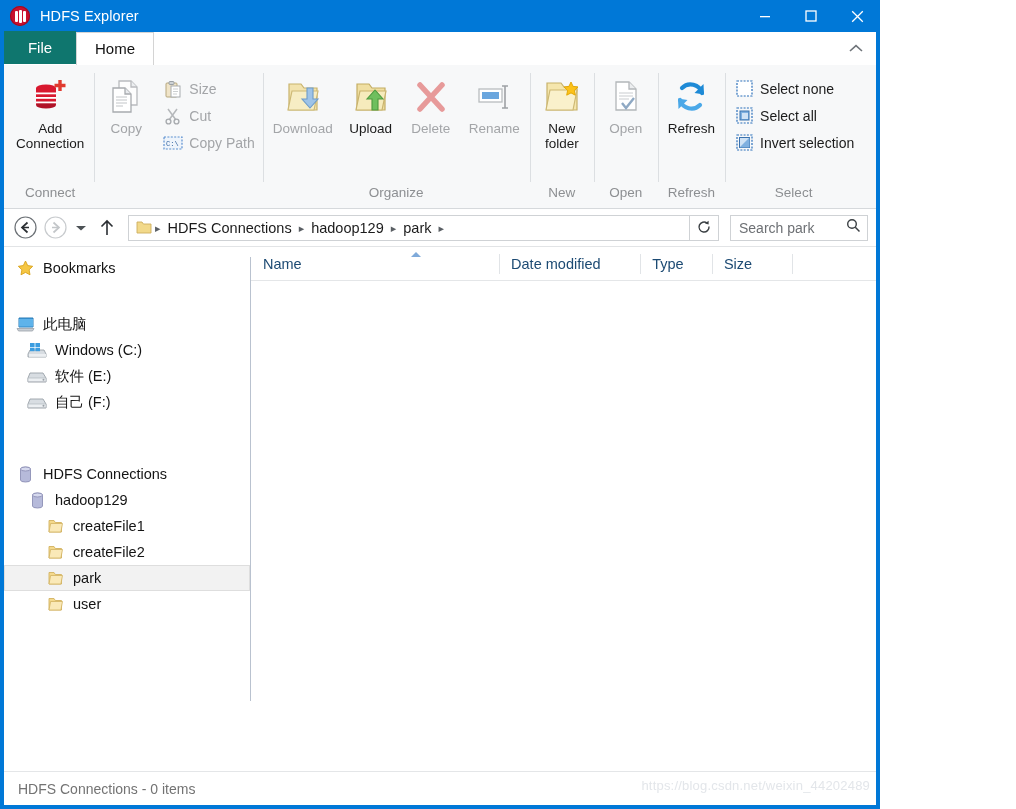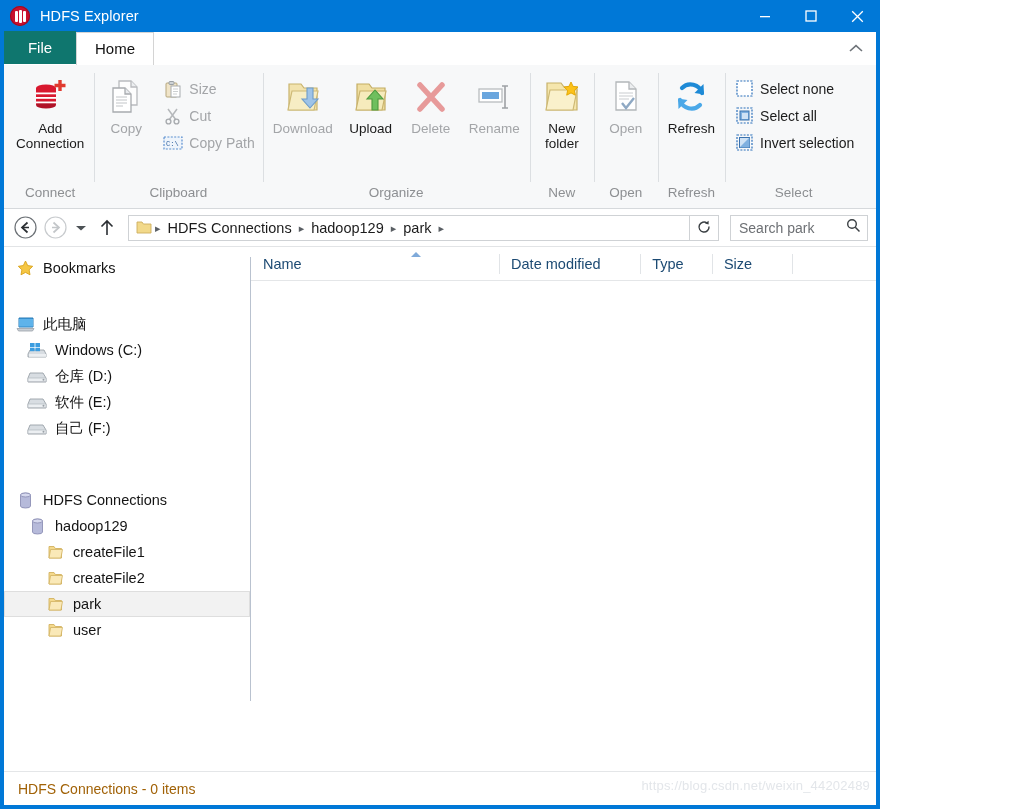--- a/index.html
+++ b/index.html
@@ -211,21 +211,21 @@
 
   
   .statusbar {
     height:34px; min-height:34px;
     background:#ffffff;
     border-top:1px solid #e4e6e8;
     display:flex; align-items:center;
     padding-left:14px;
     position:relative;
   }
-  .status-text { font-size:14px; color:#a16207; }
+  .status-text { font-size:14px; color:#737373; }
   .watermark {
     position:absolute; right:6px; top:6px;
     font-size:13px; color:#e3e6ea; letter-spacing:.2px;
   }
 </style>
 </head>
 <body>
 
 <div class="window">
 
@@ -340,21 +340,20 @@
             <div class="ico">
               <svg width="20" height="16" viewBox="0 0 20 16">
                 <rect x="1" y="2" width="18" height="12" fill="#eef4fb" stroke="#5b8fd0" stroke-width="1.2" stroke-dasharray="2 1.4"></rect>
                 <text x="3" y="11" font-family="Liberation Mono, monospace" font-size="7" fill="#2b5d9b">C:\</text>
               </svg>
             </div>
             <div class="lbl">Copy Path</div>
           </div>
         </div>
       </div>
-      <div class="rgroup-label">Clipboard</div>
     </div>
 
     <div class="rgroup">
       <div class="rgroup-body">
         <div class="rbtn big disabled">
           <div class="ico">
             <svg width="40" height="38" viewBox="0 0 40 38">
               <path d="M6 6 h12 l3 4 h13 v22 h-28 z" fill="#f2e3ae" stroke="#c8b36c" stroke-width="1.2"></path>
               <path d="M9 13 h26 l-4 19 h-26 z" fill="#f7edc4" stroke="#cdb976" stroke-width="1.2"></path>
               <path d="M24 10 v11 h-5 l8 9 l8 -9 h-5 v-11 z" fill="#9ec3e8" stroke="#6e9cc9" stroke-width="1.1"></path>
@@ -580,30 +579,20 @@
             <path d="M2 12 h17 v2.8 h-17 z" fill="#eceff2"></path>
             <rect x="3" y="1" width="4.6" height="4.3" fill="#3b9de0"></rect>
             <rect x="8.4" y="1" width="4.6" height="4.3" fill="#3b9de0"></rect>
             <rect x="3" y="6" width="4.6" height="3.2" fill="#3b9de0"></rect>
             <rect x="8.4" y="6" width="4.6" height="3.2" fill="#3b9de0"></rect>
           </svg>
         </span>
         <span class="tlbl">Windows (C:)</span>
       </div>
 
-      <div class="tnode ind1">
-        <span class="tico">
-          <svg width="20" height="17" viewBox="0 0 20 17">
-            <path d="M3 5 h13 l3 5 v4 h-18 v-4 z" fill="#d8dde2" stroke="#9aa1a8" stroke-width=".9"></path>
-            <path d="M1 10 h18 v3.6 h-18 z" fill="#eceff2" stroke="#b3b9bf" stroke-width=".7"></path>
-            <circle cx="16.5" cy="11.8" r="1" fill="#9aa1a8"></circle>
-          </svg>
-        </span>
-        <span class="tlbl">仓库 (D:)</span>
-      </div>
 
       <div class="tnode ind1">
         <span class="tico">
           <svg width="20" height="17" viewBox="0 0 20 17">
             <path d="M3 5 h13 l3 5 v4 h-18 v-4 z" fill="#d8dde2" stroke="#9aa1a8" stroke-width=".9"></path>
             <path d="M1 10 h18 v3.6 h-18 z" fill="#eceff2" stroke="#b3b9bf" stroke-width=".7"></path>
             <circle cx="16.5" cy="11.8" r="1" fill="#9aa1a8"></circle>
           </svg>
         </span>
         <span class="tlbl">软件 (E:)</span>

